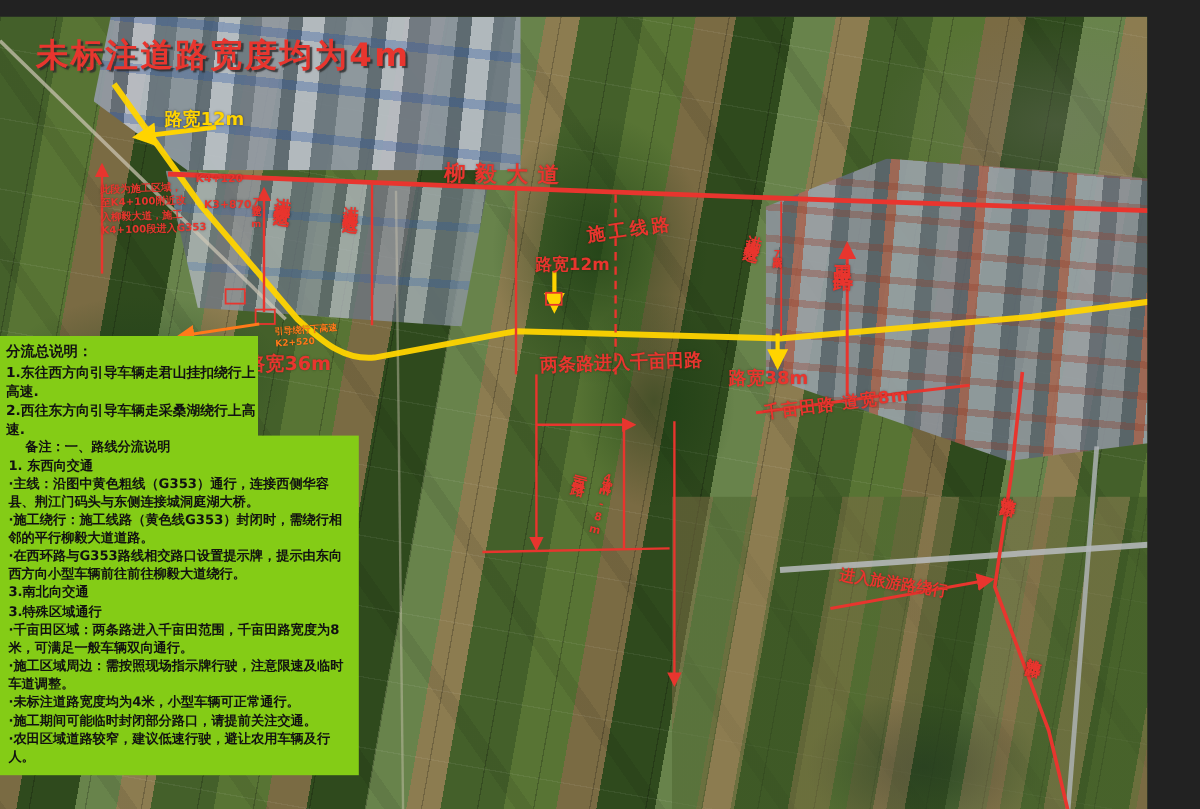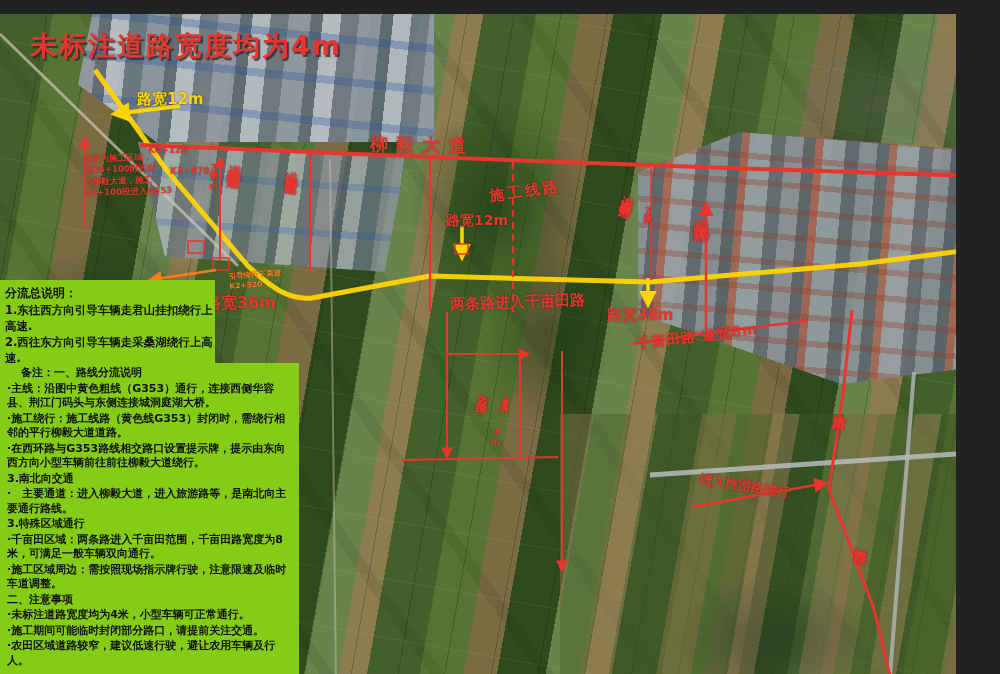--- a/index.html
+++ b/index.html
@@ -42,21 +42,21 @@
 
   
   .lbl{position:absolute;white-space:nowrap;pointer-events:none;}
   .red-lbl{color:#e8352e;font-weight:bold;text-shadow:0 0 2px rgba(0,0,0,.35);}
   .yel-lbl{color:#ffd400;font-weight:bold;text-shadow:0 0 2px rgba(0,0,0,.55);}
   .org-lbl{color:#ff7a1a;font-weight:bold;text-shadow:0 0 1px rgba(0,0,0,.4);}
   .vtext{writing-mode:vertical-rl;text-orientation:upright;letter-spacing:2px;}
   #lbl-title{left:30px;top:14px;font-size:27px;letter-spacing:2px;text-shadow:2px 2px 1px rgba(45,45,45,.85);}
   #lbl-rw12-top{left:137px;top:76px;font-size:15px;}
   #lbl-constr-note{left:84px;top:138px;font-size:8.5px;line-height:1.35;transform:rotate(-2deg);white-space:normal;width:104px;}
-  #lbl-k4120{left:148px;top:131px;font-size:9px;}
+  #lbl-k4120{left:163px;top:131px;font-size:9px;}
   #lbl-k3520{left:170px;top:152px;font-size:9px;}
   #lbl-luyi{left:370px;top:119px;font-size:18px;letter-spacing:8px;transform:rotate(1deg);}
   #lbl-constr-route{left:489px;top:168px;font-size:15px;letter-spacing:3px;transform:rotate(-8deg);}
   #lbl-rw12-mid{left:446px;top:198px;font-size:14px;}
   #lbl-enter1{left:228px;top:139px;font-size:14px;transform:rotate(6deg);transform-origin:top left;}
   #lbl-rw72{left:207px;top:150px;font-size:8px;letter-spacing:0;}
   #lbl-enter2{left:283px;top:147px;font-size:13px;transform:rotate(4deg);transform-origin:top left;}
   #lbl-enter3{left:622px;top:170px;font-size:13px;transform:rotate(14deg);transform-origin:top left;}
   #lbl-rw7{left:641px;top:193px;font-size:8px;letter-spacing:0;}
   #lbl-satellite{left:691px;top:193px;font-size:17px;}
@@ -173,28 +173,27 @@
   <div class="panel" id="panel-summary">
     <div class="p-head">分流总说明：</div>
     <div class="p-line">1.东往西方向引导车辆走君山挂扣绕行上高速.</div>
     <div class="p-line">2.西往东方向引导车辆走采桑湖绕行上高速.</div>
     <div class="p-line">3.区域内车辆走卫星路绕行上柳毅路.</div>
     <div class="p-line">4.施工区域内保证半幅通车.</div>
   </div>
 
   <div class="panel" id="panel-notes">
     <p class="ind1">备注：一、路线分流说明</p>
+    <p>1. 东西向交通</p>
     <p>·主线：沿图中黄色粗线（G353）通行，连接西侧华容县、荆江门码头与东侧连接城洞庭湖大桥。</p>
     <p>·施工绕行：施工线路（黄色线G353）封闭时，需绕行相邻的平行柳毅大道道路。</p>
     <p>·在西环路与G353路线相交路口设置提示牌，提示由东向西方向小型车辆前往前往柳毅大道绕行。</p>
     <p>3.南北向交通</p>
-    <p>·　主要通道：进入柳毅大道，进入旅游路等，是南北向主要通行路线。</p>
     <p>3.特殊区域通行</p>
     <p>·千亩田区域：两条路进入千亩田范围，千亩田路宽度为8米，可满足一般车辆双向通行。</p>
     <p>·施工区域周边：需按照现场指示牌行驶，注意限速及临时车道调整。</p>
-    <p>二、注意事项</p>
     <p>·未标注道路宽度均为4米，小型车辆可正常通行。</p>
     <p>·施工期间可能临时封闭部分路口，请提前关注交通。</p>
     <p>·农田区域道路较窄，建议低速行驶，避让农用车辆及行人。</p>
 
   </div>
 
 </div>
 
 </body></html>

